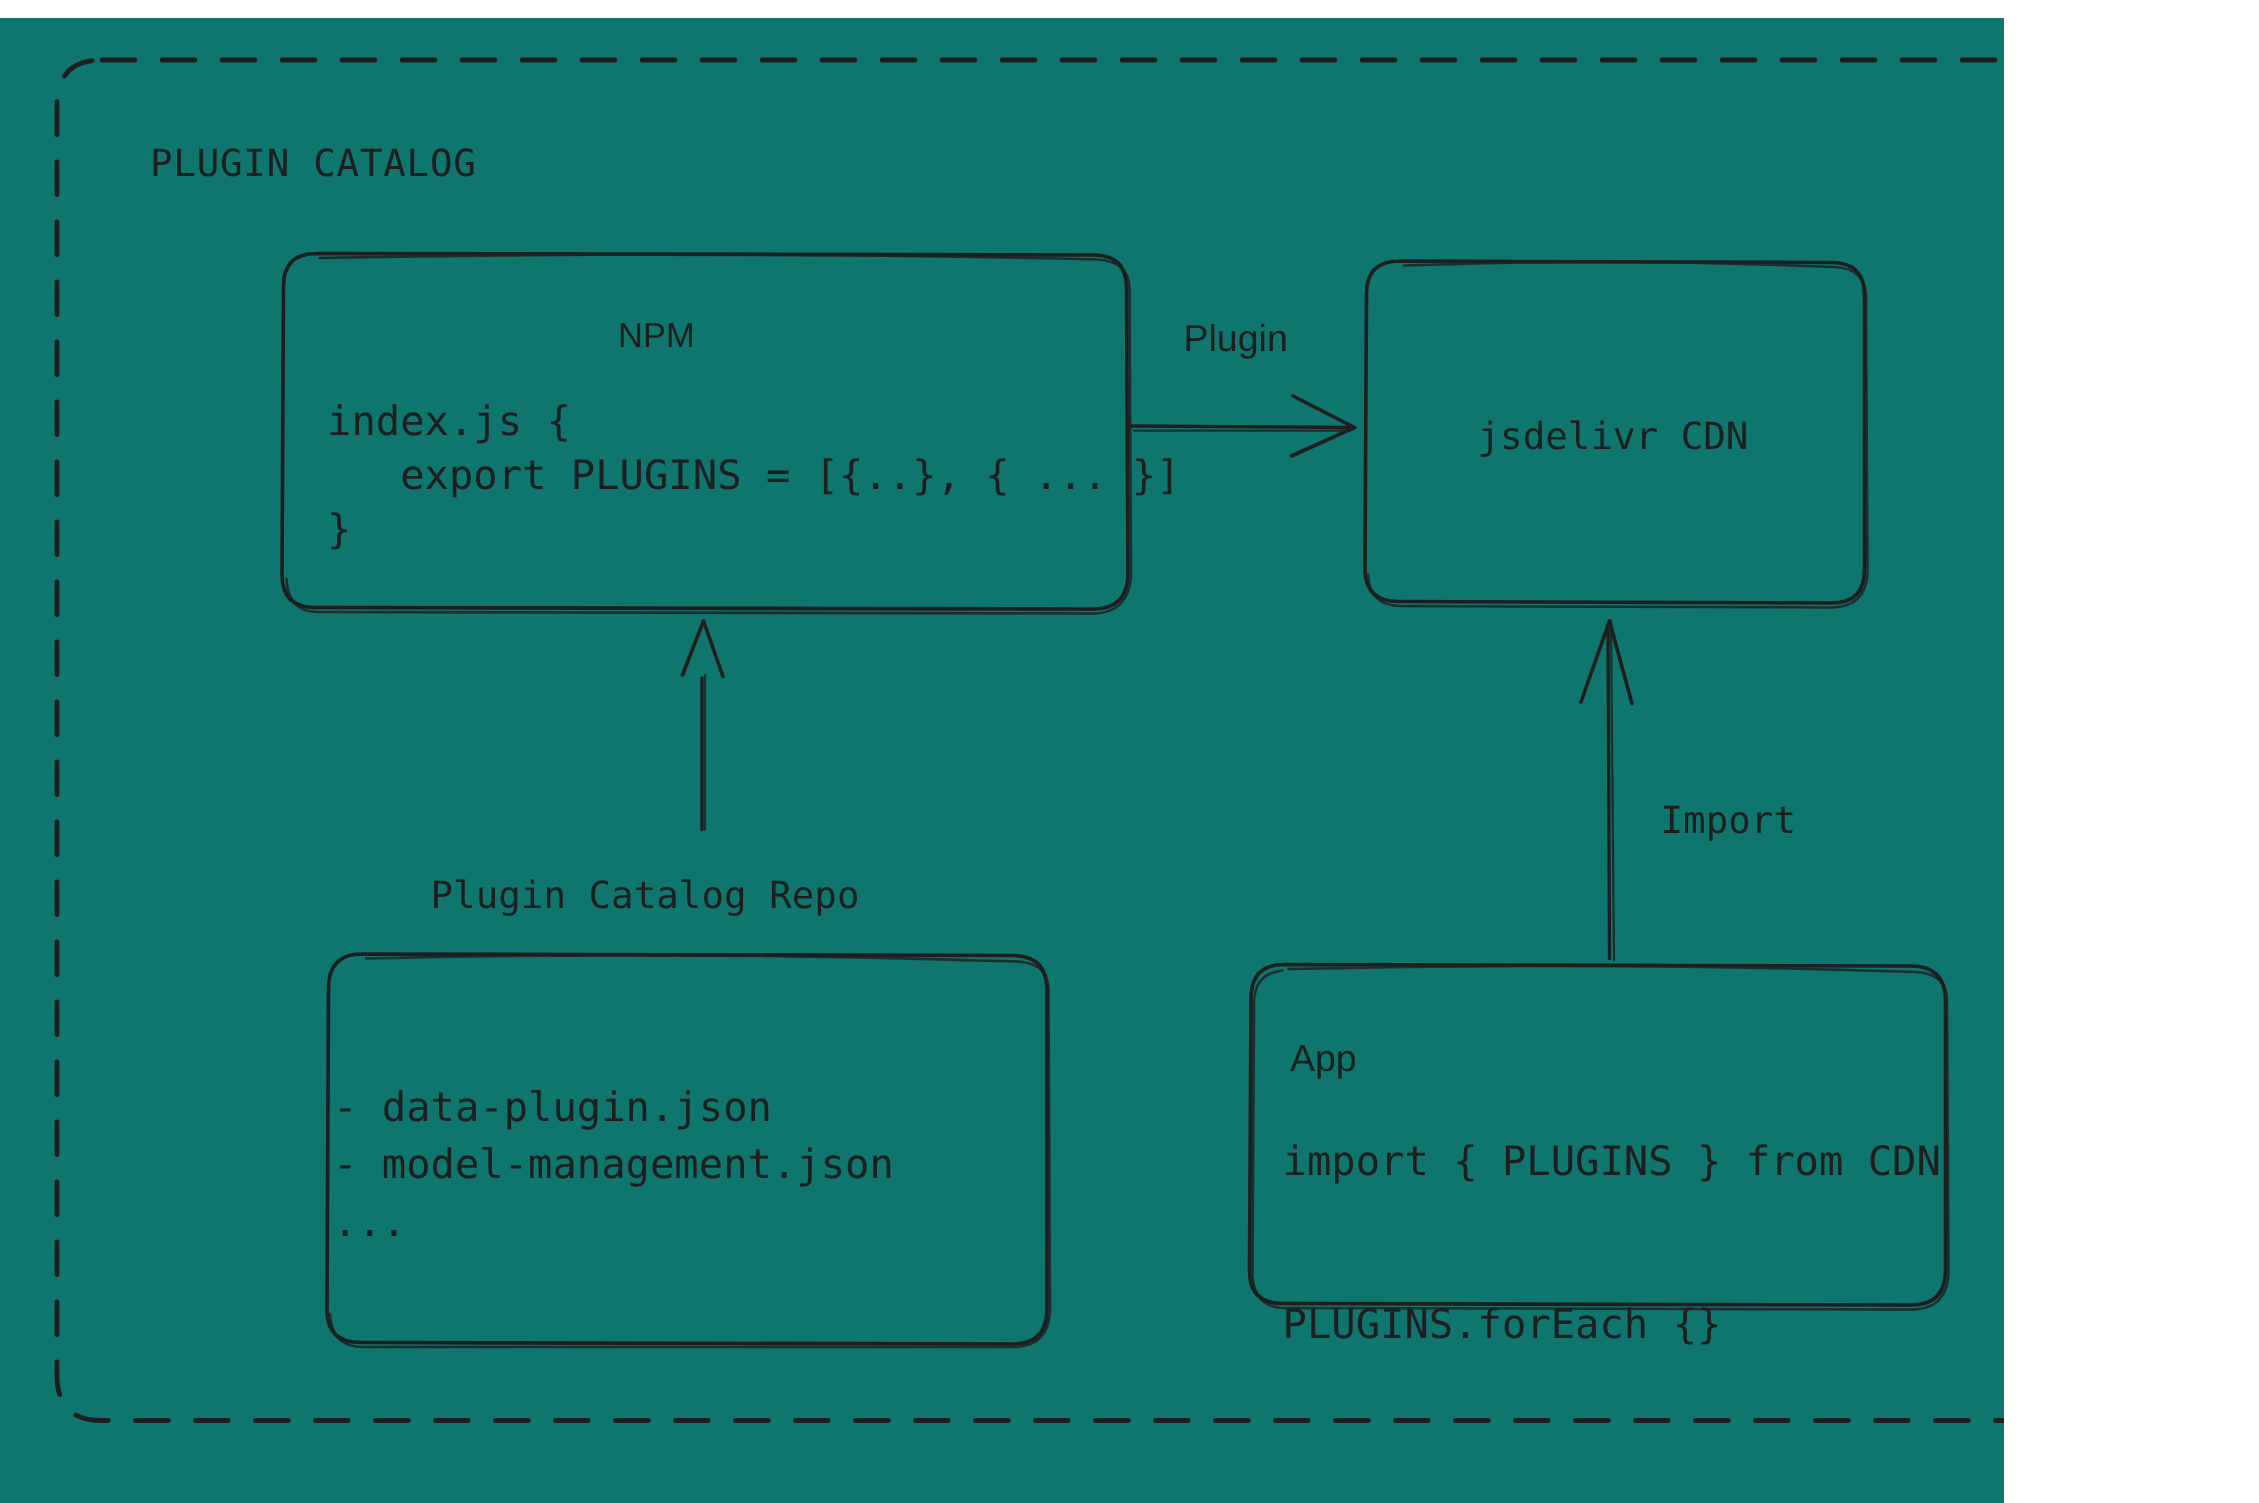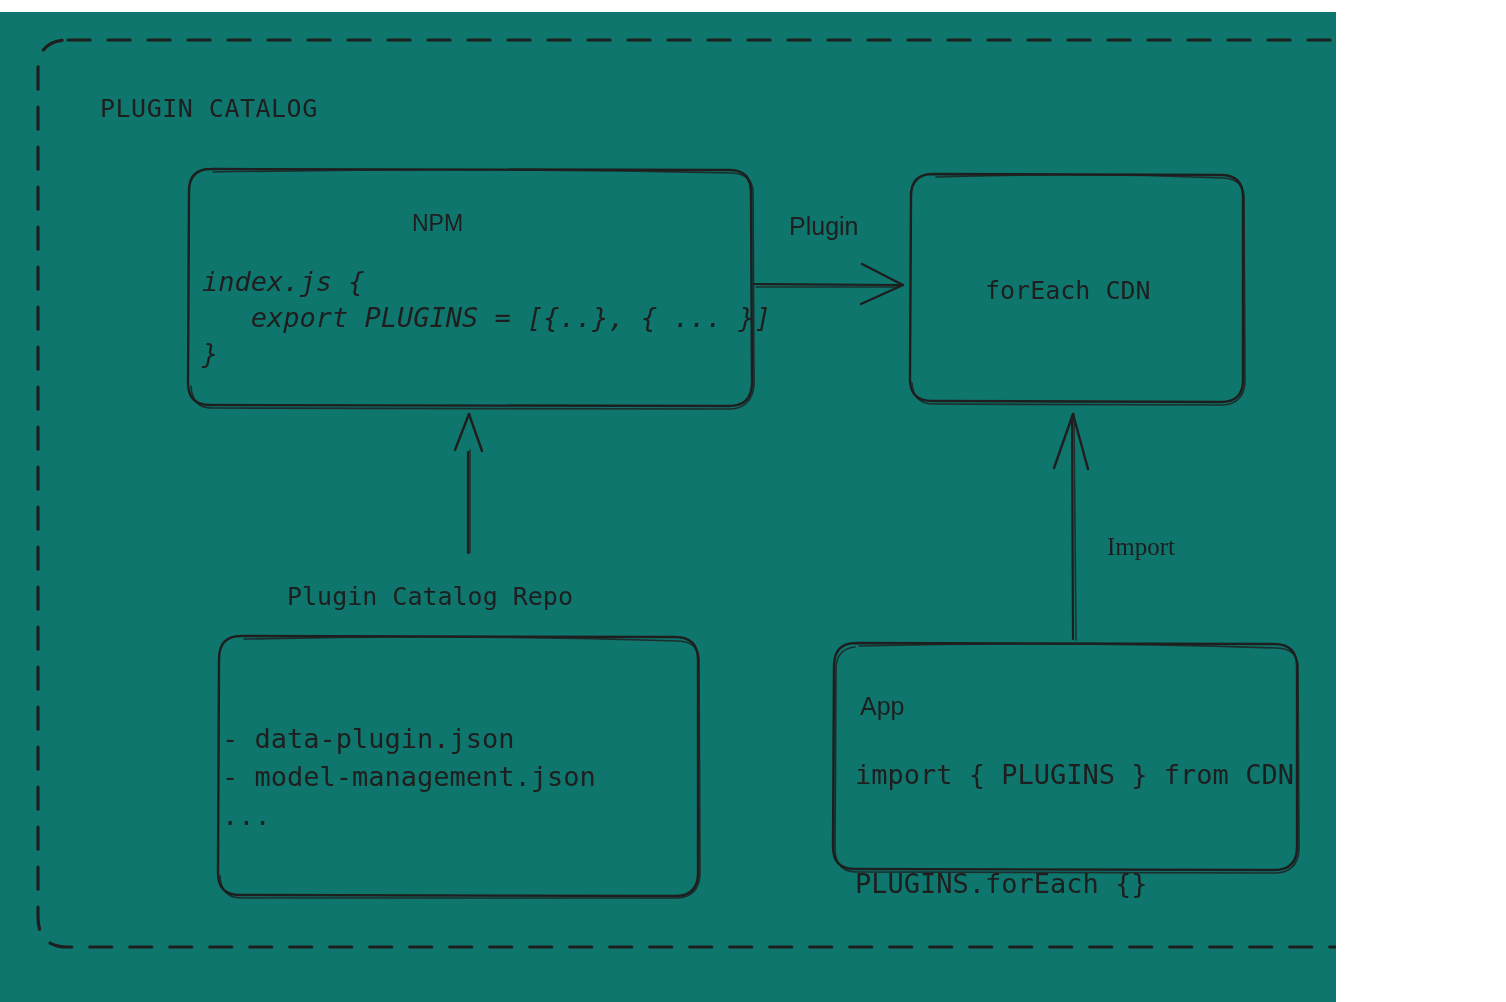--- a/index.html
+++ b/index.html
@@ -33,27 +33,27 @@
   }
   .mono {
     font-family: "DejaVu Sans Mono", monospace;
   }
   .sans {
     font-family: "Liberation Sans", sans-serif;
   }
   
   #group-title      { left: 100px; top: 80px;  font-size: 25px; letter-spacing: 0.5px; }
   #npm-title        { left: 412px; top: 196px; font-size: 23px; }
-  #npm-code         { left: 202px; top: 252px; font-size: 27px; line-height: 1.33; font-style: italic; }
+  #npm-code         { left: 218px; top: 252px; font-size: 27px; line-height: 1.33; }
   #cdn-title        { left: 985px; top: 262px; font-size: 25px; }
   #cache-label      { left: 789px; top: 198px; font-size: 25px; }
   #build-label      { left: 372px; top: 447px; font-size: 25px; line-height: 1.35; text-align: center; width: 196px; }
   #repo-title       { left: 287px; top: 568px; font-size: 25px; }
   #repo-list        { left: 222px; top: 708px; font-size: 27px; line-height: 1.42; }
-  #import-label     { left: 1107px; top: 518px; font-size: 25px; font-family: Liberation Serif, serif; }
+  #import-label     { left: 1107px; top: 518px; font-size: 25px; }
   #app-title        { left: 860px; top: 678px; font-size: 25px; text-align: center; }
   #app-code         { left: 855px; top: 736px; font-size: 27px; line-height: 2.02; }
 </style>
 </head>
 <body>
 
 <div id="canvas">
 
   <svg id="sketch" viewBox="0 0 1506 1002">
     <g fill="none" stroke="#1e1e1e" stroke-linecap="round" stroke-linejoin="round">
@@ -97,21 +97,21 @@
   </svg>
 
   <div class="lbl mono" id="group-title">PLUGIN CATALOG</div>
 
   <div class="lbl sans" id="npm-title">NPM</div>
 
   <div class="lbl mono" id="npm-code">index.js {
    export PLUGINS = [{..}, { ... }]
 }</div>
 
-  <div class="lbl mono" id="cdn-title">forEach CDN</div>
+  <div class="lbl mono" id="cdn-title">jsdelivr CDN</div>
 
   <div class="lbl sans" id="cache-label">Plugin</div>
 
 
   <div class="lbl mono" id="repo-title">Plugin Catalog Repo</div>
 
   <div class="lbl mono" id="repo-list">- data-plugin.json
 - model-management.json
 ...</div>
 

